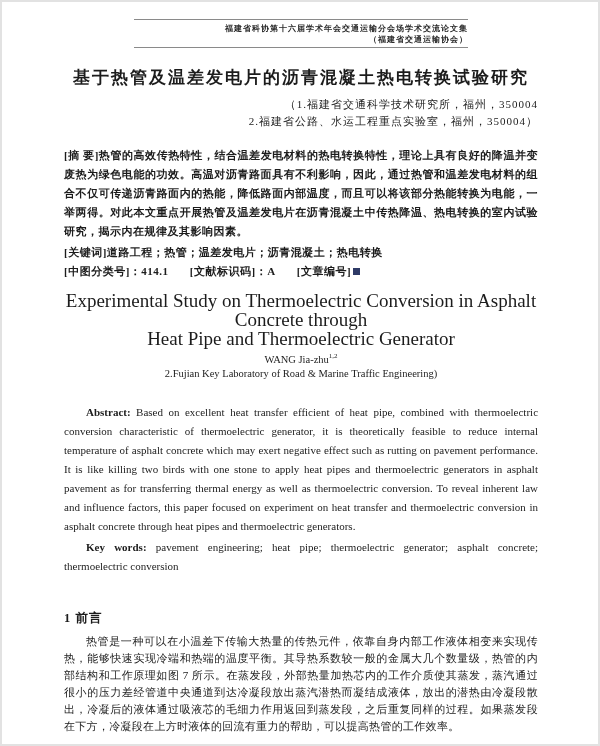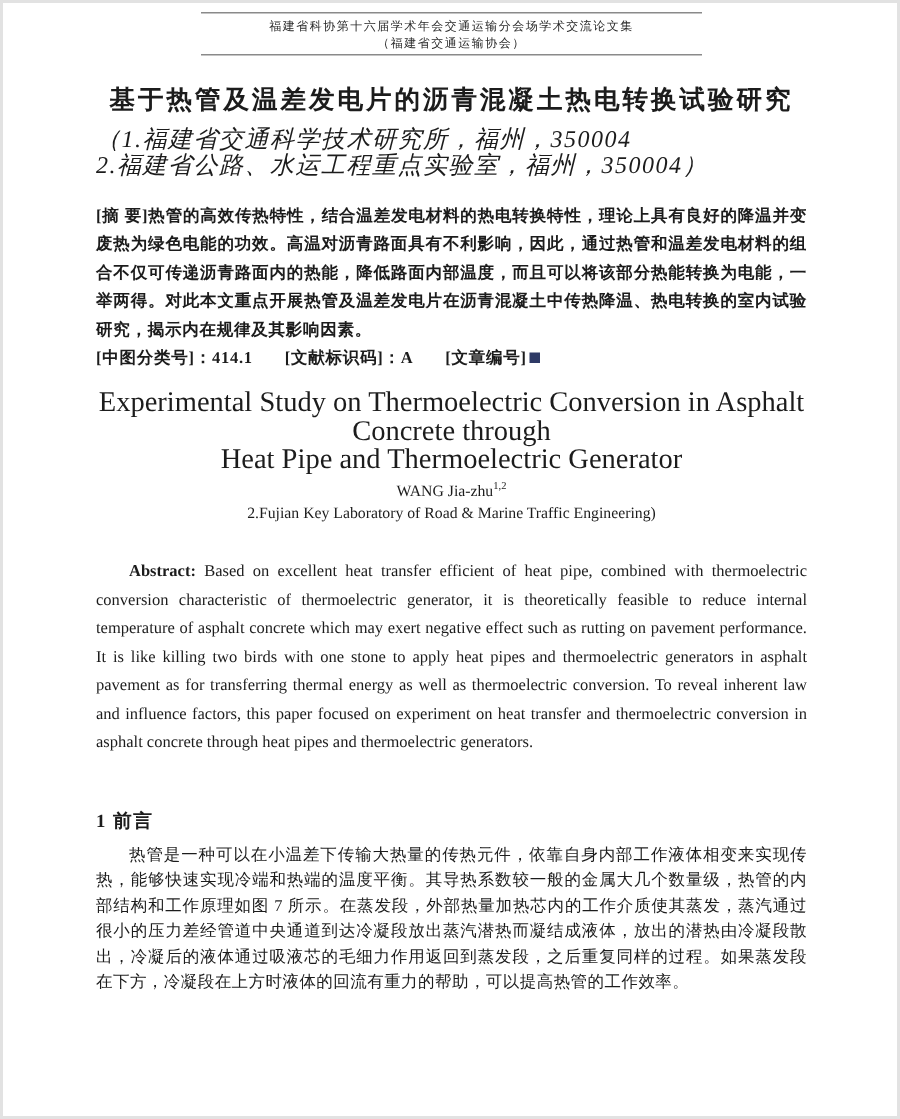--- a/index.html
+++ b/index.html
@@ -11,27 +11,27 @@
     background: #ffffff;
     box-sizing: border-box;
     border: 2px solid #e2e2e2;
     padding: 6px 60px 10px 62px;
     overflow: hidden;
     font-family: "Liberation Serif", "DejaVu Serif", serif;
     color: #1c1c1c;
   }
 
   .proc-header {
-    text-align: center;
-    margin: 0 70px;
+    text-align: right;
+    margin: 11px 70px;
     padding: 3px 0 2px 0;
     border-top: 1px solid #8a8a8a;
     border-bottom: 1px solid #8a8a8a;
     font-size: 8px;
-    font-weight: normal;
+    font-weight: bold;
     line-height: 11px;
     letter-spacing: 1px;
     color: #2a2a2a;
   }
 
   .title-cn {
     margin-top: 18px;
     font-size: 17px;
     font-weight: bold;
     letter-spacing: 2px;
@@ -42,25 +42,24 @@
   .author-cn {
     margin-top: 10px;
     font-size: 12px;
     text-align: center;
     letter-spacing: 2px;
   }
   sup.aff { font-size: 7px; letter-spacing: 0; }
 
   .affil-cn {
     margin-top: 6px;
-    font-size: 16px;
+    font-size: 11px;
     line-height: 17px;
-    text-align: left;
+    text-align: right;
     letter-spacing: 1px;
-    font-style: italic;
   }
 
   .abstract-cn {
     margin-top: 16px;
     font-size: 11px;
     font-weight: bold;
     line-height: 19px;
     text-align: justify;
     letter-spacing: 0.5px;
   }
@@ -150,20 +149,23 @@
 
   <div class="affil-cn">
     <div>（1.福建省交通科学技术研究所，福州，350004</div>
     <div>2.福建省公路、水运工程重点实验室，福州，350004）</div>
   </div>
 
   <div class="abstract-cn">
     <b class="inline-label">[摘 要]</b><span>热管的高效传热特性，结合温差发电材料的热电转换特性，理论上具有良好的降温并变废热为绿色电能的功效。高温对沥青路面具有不利影响，因此，通过热管和温差发电材料的组合不仅可传递沥青路面内的热能，降低路面内部温度，而且可以将该部分热能转换为电能，一举两得。对此本文重点开展热管及温差发电片在沥青混凝土中传热降温、热电转换的室内试验研究，揭示内在规律及其影响因素。</span>
   </div>
 
+  <div class="kw-cn">
+    <b class="inline-label">[关键词]</b><span>道路工程；热管；温差发电片；沥青混凝土；热电转换</span>
+  </div>
 
   <div class="clc-line">
     <span class="clc-seg"><span>[中图分类号]：</span><span>414.1</span></span>
     <span class="clc-seg"><span>[文献标识码]：</span><span>A</span></span>
     <span><span>[文章编号]</span><span class="ph-square"></span></span>
   </div>
 
   <div class="title-en">
     <div>Experimental Study on Thermoelectric Conversion in Asphalt Concrete through</div>
     <div>Heat Pipe and Thermoelectric Generator</div>
@@ -174,18 +176,21 @@
   </div>
 
   <div class="affil-en">
     <div>2.Fujian Key Laboratory of Road &amp; Marine Traffic Engineering)</div>
   </div>
 
   <div class="abstract-en">
     <span class="lead"><b class="inline-label">Abstract:</b>&nbsp;<span>Based on excellent heat transfer efficient of heat pipe, combined with thermoelectric conversion characteristic of thermoelectric generator, it is theoretically feasible to reduce internal temperature of asphalt concrete which may exert negative effect such as rutting on pavement performance. It is like killing two birds with one stone to apply heat pipes and thermoelectric generators in asphalt pavement as for transferring thermal energy as well as thermoelectric conversion. To reveal inherent law and influence factors, this paper focused on experiment on heat transfer and thermoelectric conversion in asphalt concrete through heat pipes and thermoelectric generators.</span></span>
   </div>
 
+  <div class="kw-en">
+    <b class="inline-label">Key words:</b>&nbsp;<span>pavement engineering; heat pipe; thermoelectric generator; asphalt concrete; thermoelectric conversion</span>
+  </div>
 
   <div class="sec-heading">1 前言</div>
 
   <div class="sec-body">热管是一种可以在小温差下传输大热量的传热元件，依靠自身内部工作液体相变来实现传热，能够快速实现冷端和热端的温度平衡。其导热系数较一般的金属大几个数量级，热管的内部结构和工作原理如图 7 所示。在蒸发段，外部热量加热芯内的工作介质使其蒸发，蒸汽通过很小的压力差经管道中央通道到达冷凝段放出蒸汽潜热而凝结成液体，放出的潜热由冷凝段散出，冷凝后的液体通过吸液芯的毛细力作用返回到蒸发段，之后重复同样的过程。如果蒸发段在下方，冷凝段在上方时液体的回流有重力的帮助，可以提高热管的工作效率。</div>
 
 </div>
 
 </body></html>

